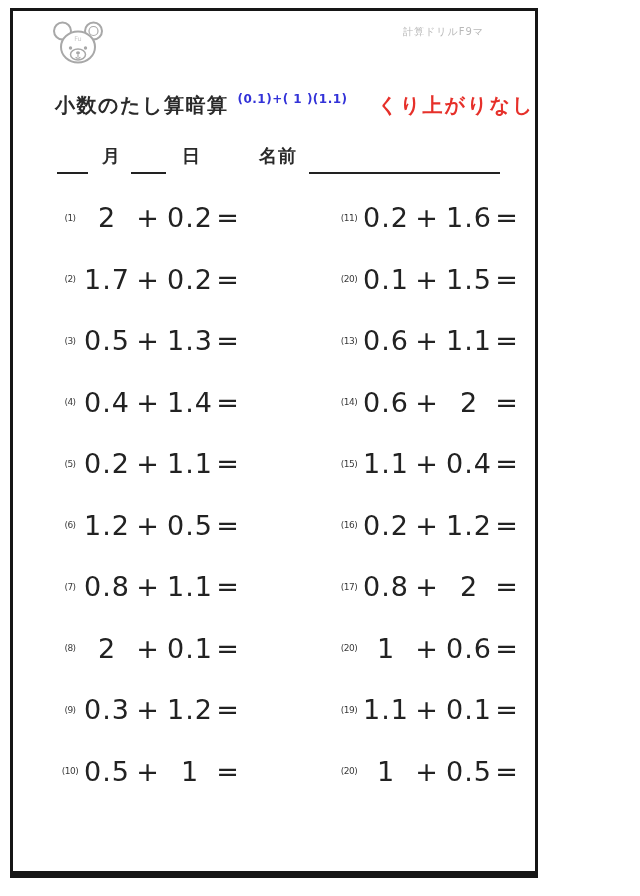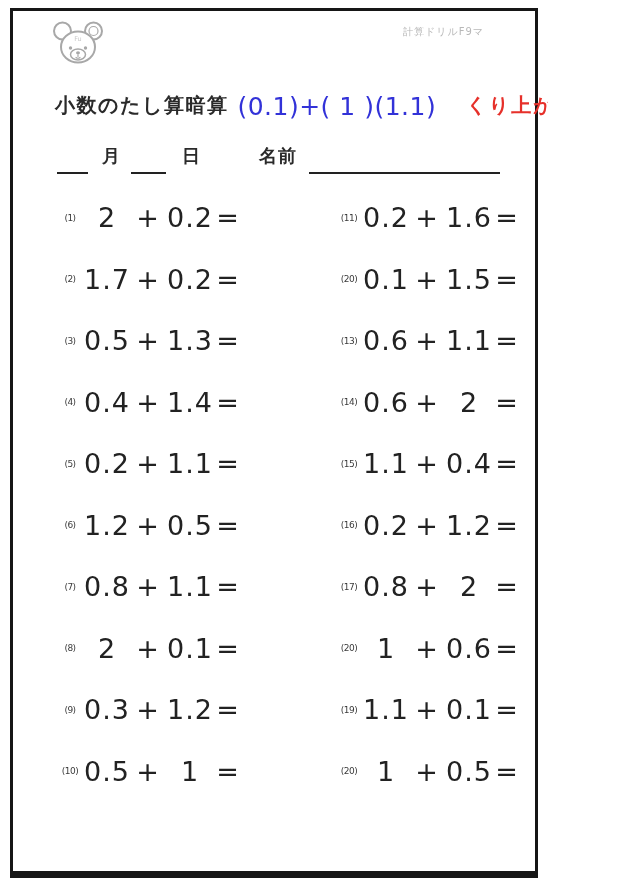--- a/index.html
+++ b/index.html
@@ -18,21 +18,21 @@
     border:3px solid var(--border-dark);border-bottom-width:7px;pointer-events:none;}
   
   .logo{position:absolute;left:52px;top:18px;width:52px;height:50px;}
   
   .brand{position:absolute;top:25px;right:64px;font-size:10px;
     color:var(--brand-gray);letter-spacing:1px;}
   
   .title-row{position:absolute;left:55px;top:92px;right:60px;
     display:flex;align-items:flex-start;white-space:nowrap;}
   .title-main{font-size:20px;font-weight:600;letter-spacing:1.5px;color:var(--text);}
-  .title-range{font-size:25px;font-weight:400;letter-spacing:0.5px;
+  .title-range{font-size:12px;font-weight:700;letter-spacing:0.5px;
     color:var(--range-blue);margin-left:9px;}
   .title-note{font-size:20px;font-weight:600;letter-spacing:2px;
     color:var(--note-red);margin-left:30px;}
   .title-pageno{font-size:13.5px;font-weight:600;color:var(--text);
     margin-left:26px;position:relative;top:-9px;}
   
   .name-row{position:absolute;left:57px;top:140px;right:48px;height:34px;
     display:flex;align-items:flex-end;}
   .name-row .lbl{font-size:18px;font-weight:600;padding-bottom:6px;letter-spacing:1px;}
   .blank{height:0;border-bottom:2px solid #222;}

